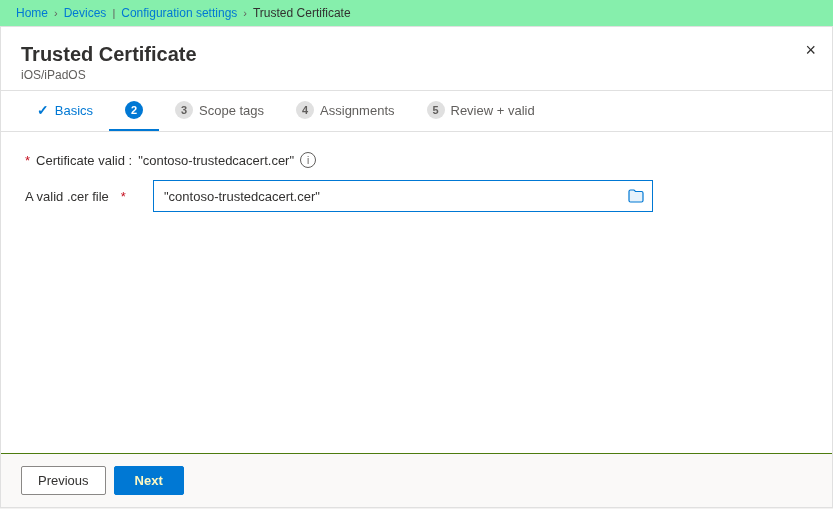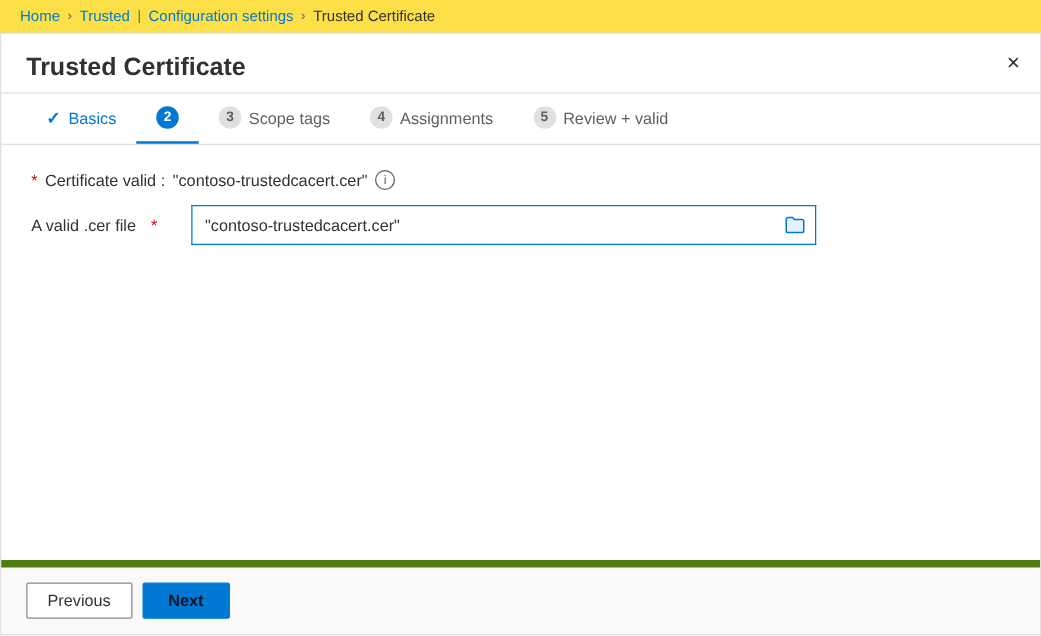--- a/index.html
+++ b/index.html
@@ -6,21 +6,21 @@
     body {
       font-family: 'Segoe UI', Arial, sans-serif;
       font-size: 13px;
       background: #f3f2f1;
       width: 833px;
       height: 509px;
       overflow: hidden;
     }
 
     .top-bar {
-      background: #fde047;
+      background: #86efac;
       border-bottom: 1px solid #e0e0e0;
       padding: 6px 16px;
       display: flex;
       align-items: center;
       gap: 6px;
       font-size: 12px;
       color: #605e5c;
     }
     .top-bar a, .breadcrumb-link {
       color: #0078d4;
@@ -195,63 +195,64 @@
       align-items: center;
       justify-content: center;
     }
     .file-browse-btn svg {
       width: 16px;
       height: 16px;
     }
 
     .panel-footer {
       padding: 12px 20px;
-      border-top: 6px solid #4d7c0f;
+      border-top: 1px solid #4d7c0f;
       background: #faf9f8;
       display: flex;
       align-items: center;
       gap: 8px;
     }
     .btn-previous {
       border: 1px solid #8a8886;
       background: #fff;
       color: #323130;
       padding: 6px 16px;
       font-size: 13px;
       cursor: pointer;
       border-radius: 2px;
     }
     .btn-next {
       background: #0078d4;
-      color: #0f172a;
+      color: #fef9c3;
       border: 1px solid #0078d4;
       padding: 6px 20px;
       font-size: 13px;
       cursor: pointer;
       border-radius: 2px;
       font-weight: 600;
     }
   </style>
 </head>
 <body>
 
 <div class="top-bar">
   <a class="breadcrumb-link">Home</a>
   <span class="breadcrumb-sep">›</span>
-  <a class="breadcrumb-link">Trusted</a>
+  <a class="breadcrumb-link">Devices</a>
   <span class="breadcrumb-sep">|</span>
   <a class="breadcrumb-link">Configuration settings</a>
   <span class="breadcrumb-sep">›</span>
   <span class="breadcrumb-current">Trusted Certificate</span>
 </div>
 
 <div class="panel">
 
   <div class="panel-header">
     <div class="panel-title">Trusted Certificate</div>
+    <div class="panel-subtitle">iOS/iPadOS</div>
     <button class="close-btn">×</button>
   </div>
 
   <div class="tabs">
 
     <div class="tab-item completed">
       <span class="tab-check">✓</span>
       <span>Basics</span>
     </div>
 

